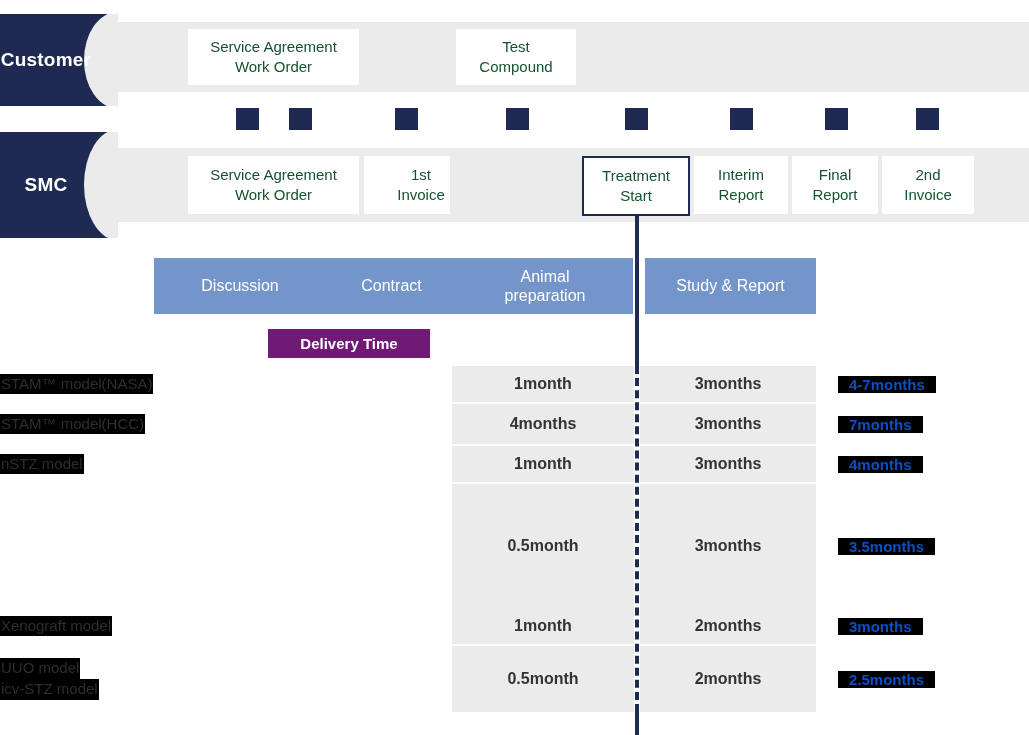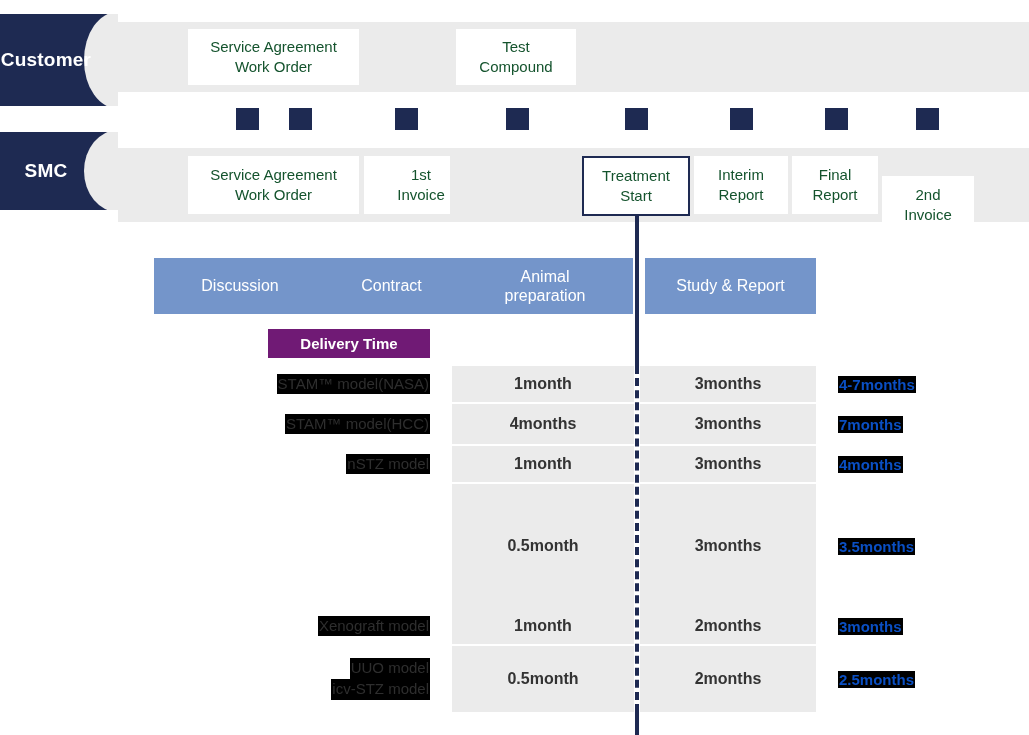--- a/index.html
+++ b/index.html
@@ -39,21 +39,21 @@
     left: 0; right: 26px;
     top: 50%;
     transform: translateY(-50%);
     text-align: center;
     color: #ffffff;
     font-weight: bold;
     font-size: 19px;
     letter-spacing: .2px;
   }
   #lane-tab-customer { top: 14px;  height: 92px; }
-  #lane-tab-smc      { top: 132px; height: 78px; }
+  #lane-tab-smc      { top: 132px; height: 106px; }
 
   
   .lane-band {
     position: absolute;
     left: 118px;
     right: 0;
     background: #ebebeb;
   }
   #lane-band-customer { top: 22px;  height: 70px; }
   #lane-band-smc      { top: 148px; height: 74px; }
@@ -126,21 +126,21 @@
     background: #ffffff;
   }
 
   .model-names {
     position: absolute;
     right: 12px;
     width: 100%;
     text-align: right;
     display: flex;
     flex-direction: column;
-    align-items: flex-end;
+    align-items: flex-start;
     justify-content: center;
     height: 100%;
   }
   .model-name {
     background: #000000;
     color: #2e2e2e;
     font-size: 15px;
     line-height: 1.38;
     padding: 0 1px;
     white-space: nowrap;
@@ -161,21 +161,21 @@
     position: absolute;
     left: 838px;
     top: 0; height: 100%;
     display: flex; align-items: center; justify-content: flex-start;
   }
   .total span {
     background: #000000;
     color: #0a4fc4;
     font-weight: bold;
     font-size: 15px;
-    padding: 0 1px;
+    padding: 0 11px;
     white-space: nowrap;
   }
 
   
   #treatment-line-solid-top {
     position: absolute;
     left: 635px; top: 214px;
     width: 4px; height: 152px;
     background: #1e2a52;
   }
@@ -224,21 +224,21 @@
       </div>
       <div class="milestone highlight" style="left: 582px; width: 108px; top: 156px; height: 60px; z-index: 5;">
         <span>Treatment<br>Start</span>
       </div>
       <div class="milestone" style="left: 694px; width: 94px; top: 156px; height: 58px;">
         <span>Interim<br>Report</span>
       </div>
       <div class="milestone" style="left: 792px; width: 86px; top: 156px; height: 58px;">
         <span>Final<br>Report</span>
       </div>
-      <div class="milestone" style="left: 882px; width: 92px; top: 156px; height: 58px; margin-top: 20px;">
+      <div class="milestone" style="left: 882px; width: 92px; top: 156px; height: 58px;">
         <span>2nd<br>Invoice</span>
       </div>
       <div class="marker" style="left: 236px;"></div>
       <div class="marker" style="left: 289px;"></div>
       <div class="marker" style="left: 395px;"></div>
       <div class="marker" style="left: 506px;"></div>
       <div class="marker" style="left: 625px;"></div>
       <div class="marker" style="left: 730px;"></div>
       <div class="marker" style="left: 825px;"></div>
       <div class="marker" style="left: 916px;"></div>

